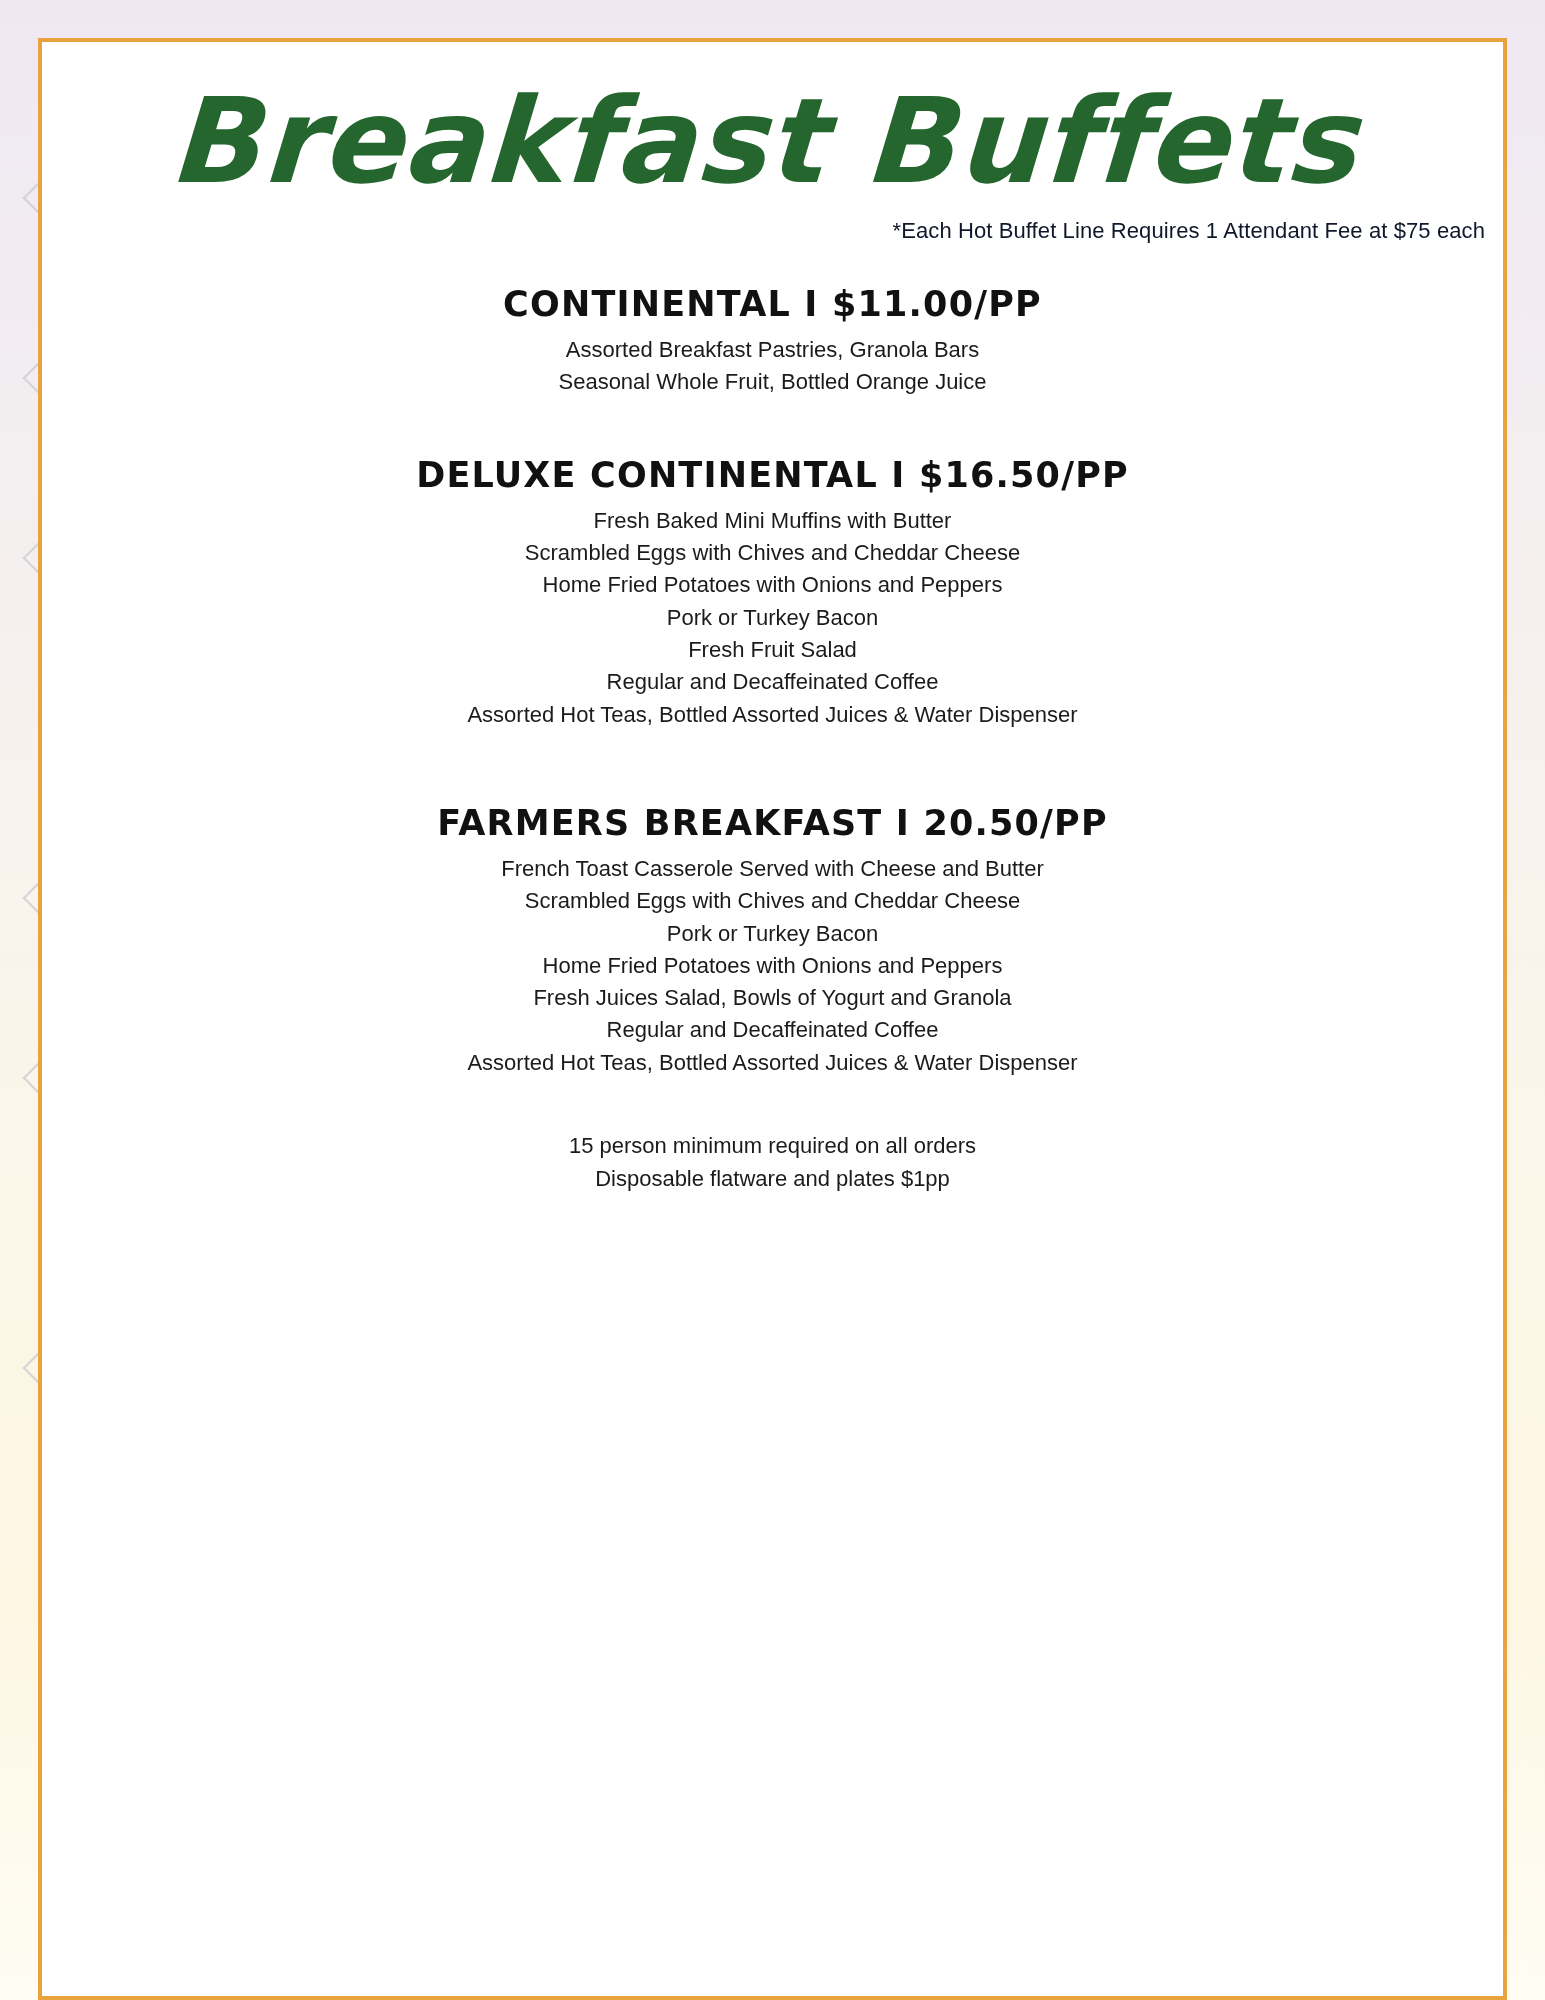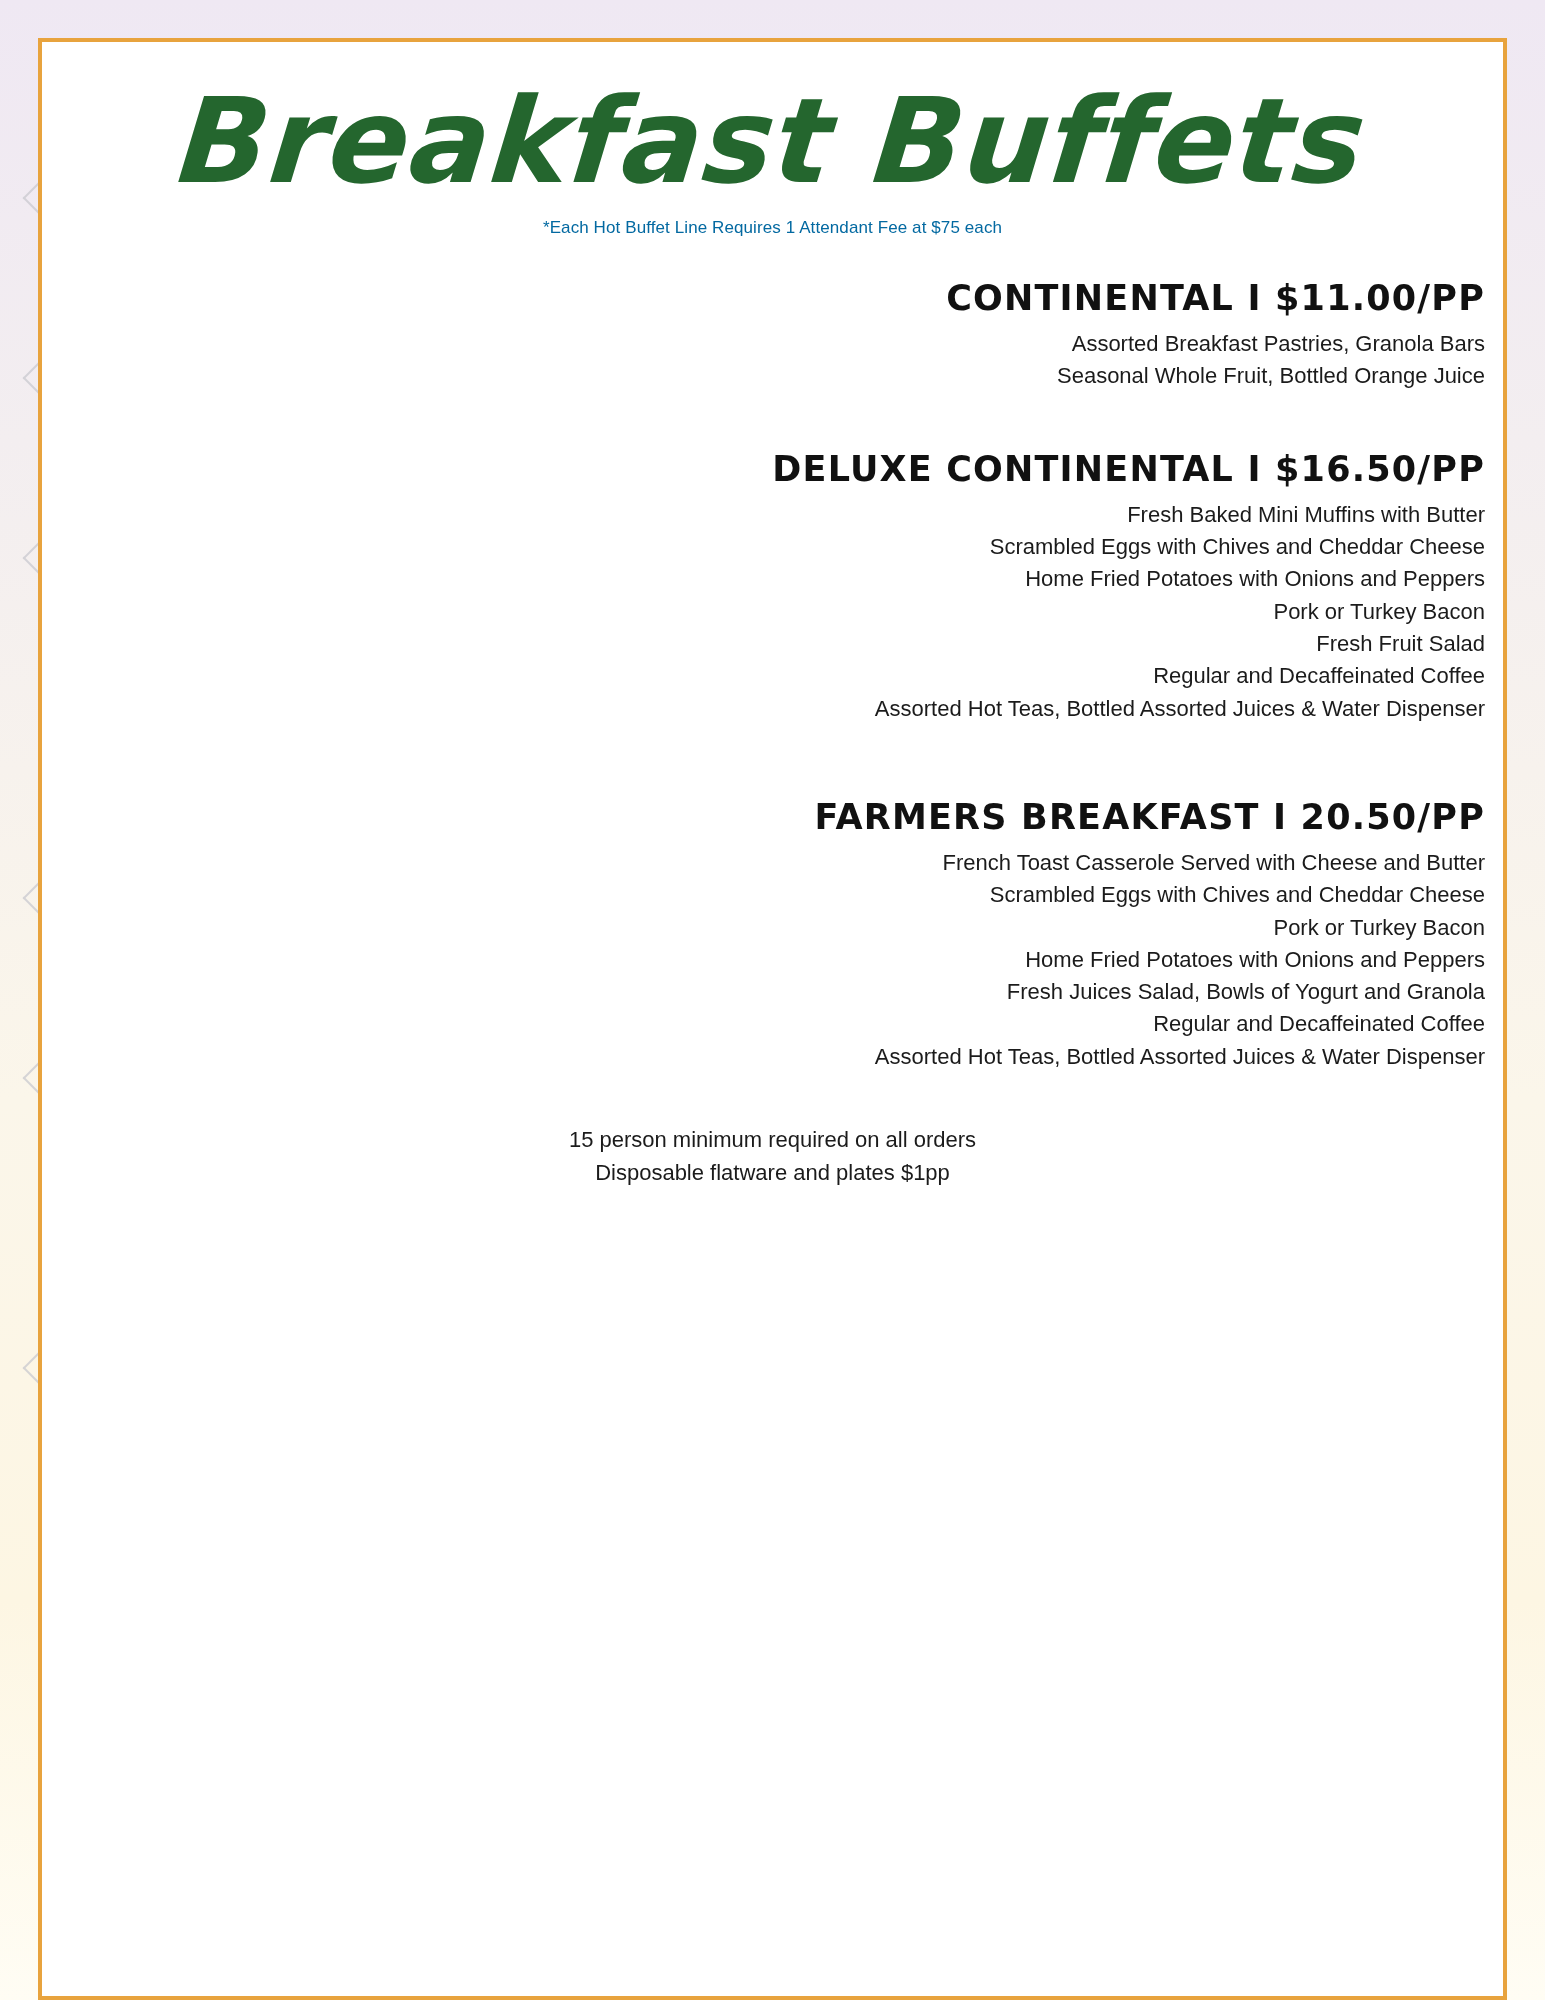--- a/index.html
+++ b/index.html
@@ -74,29 +74,29 @@
     font-weight: bold;
     color: #24662e;
     font-size: 118px;
     line-height: 1.05;
     letter-spacing: 1px;
     margin: 36px 0 4px 0;
     transform: skewX(-6deg);
   }
 
   .subnote {
-    font-size: 17px;
-    color: #0369a1;
+    font-size: 22px;
+    color: #0f172a;
     margin: 14px 0 0 0;
     letter-spacing: .1px;
+    text-align: right;
   }
 
   .section {
     margin-top: 44px;
-    text-align: right;
   }
   .section-heading {
     font-family: "DejaVu Sans", sans-serif;
     font-weight: bold;
     font-size: 35px;
     letter-spacing: 1.2px;
     color: #111111;
     margin-bottom: 10px;
   }
   .section-line {

